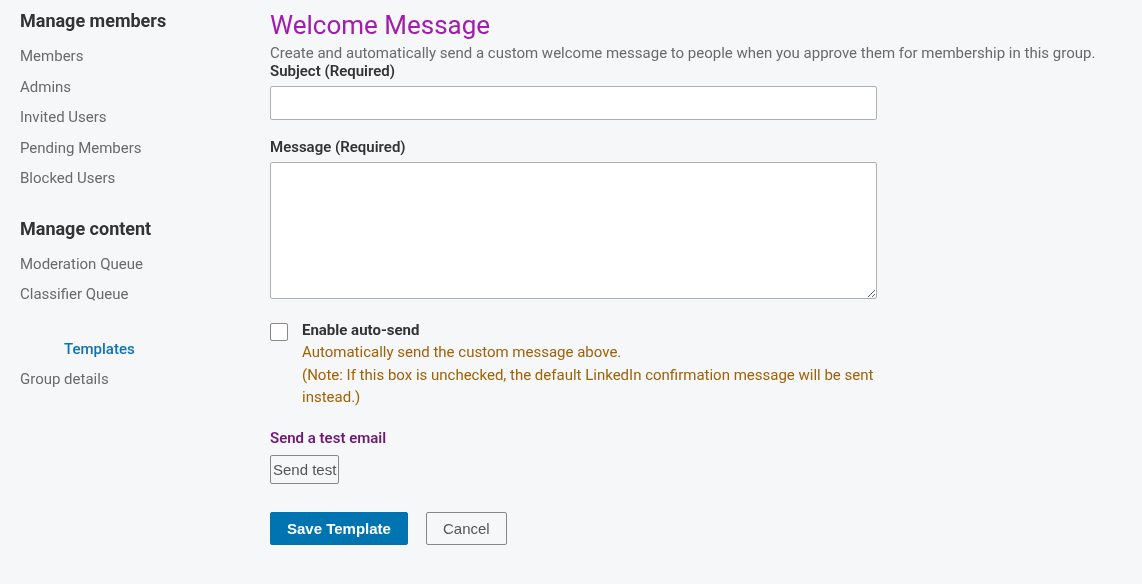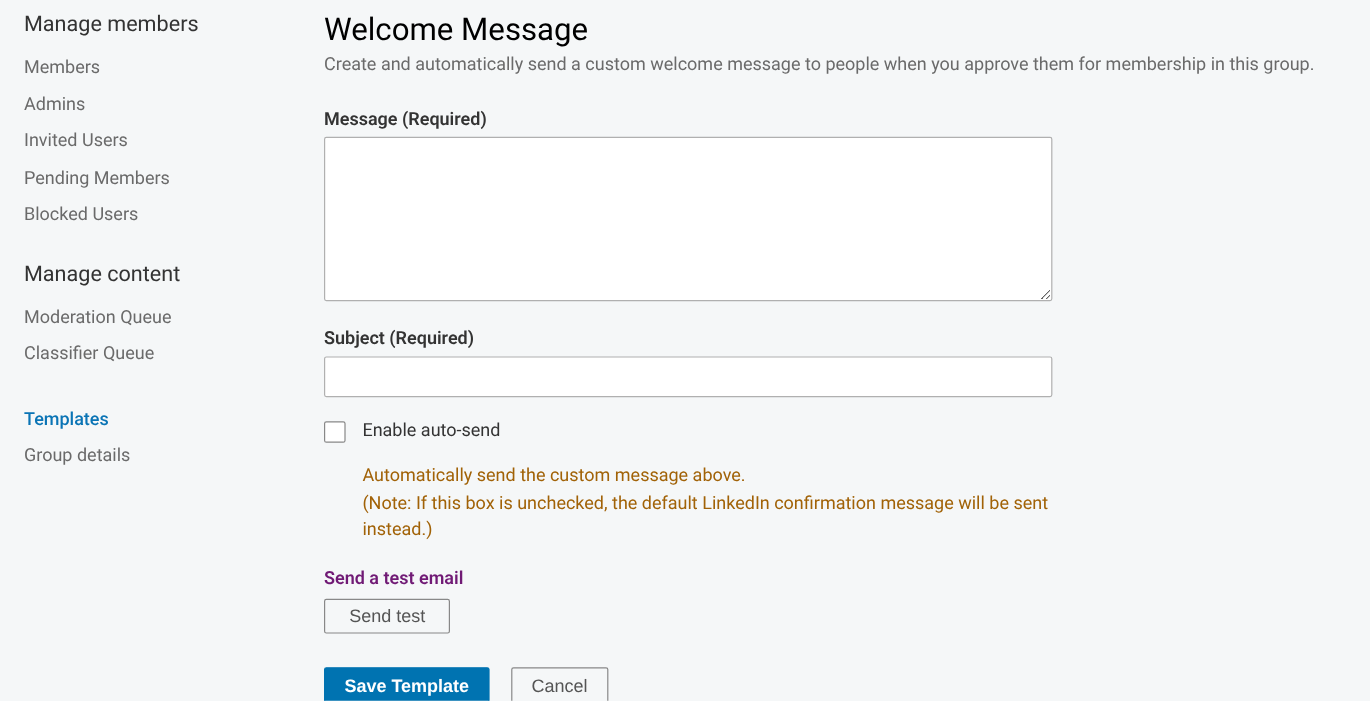--- a/index.html
+++ b/index.html
@@ -21,51 +21,51 @@
     }
     .sidebar {
       width: 260px;
       padding: 0 20px;
     }
     .sidebar-section {
       margin-bottom: 24px;
     }
     .sidebar-heading {
       font-size: 18px;
-      font-weight: 400;
+      font-weight: 700;
       color: #333;
       margin-bottom: 10px;
     }
     .sidebar-item {
       display: block;
       font-size: 15px;
       color: #6a6a6a;
       padding: 4px 0;
       cursor: pointer;
       line-height: 1.5;
     }
     .sidebar-item.active {
       color: #0a74b5;
       font-weight: 500;
+      margin-left: 44px;
     }
     .main {
       flex: 1;
       padding: 0 20px 0 10px;
       max-width: 870px;
     }
     .page-title {
       font-size: 26px;
       font-weight: 400;
-      color: #000000;
+      color: #a21caf;
       margin-bottom: 4px;
     }
     .page-subtitle {
       font-size: 15px;
       color: #6a6a6a;
-      margin-bottom: 28px;
     }
     .form-group {
       margin-bottom: 18px;
     }
     .form-label {
       display: block;
       font-size: 15px;
       font-weight: 600;
       color: #333;
       margin-bottom: 6px;
@@ -105,24 +105,24 @@
       margin-right: 14px;
       margin-top: 2px;
       flex-shrink: 0;
       cursor: pointer;
     }
     .checkbox-content {
       flex: 1;
     }
     .checkbox-label {
       font-size: 15px;
-      font-weight: 400;
+      font-weight: 700;
       color: #333;
       display: block;
-      margin-bottom: 18px;
+      margin-bottom: 2px;
     }
     .checkbox-desc {
       font-size: 15px;
       color: #a16207;
       line-height: 1.5;
     }
     .section-label {
       font-size: 15px;
       font-weight: 600;
       color: #701a75;
@@ -132,21 +132,21 @@
       display: inline-block;
       padding: 7px 16px;
       font-size: 15px;
       border-radius: 2px;
       cursor: pointer;
       border: 1px solid #888;
       background-color: #f5f7f8;
       color: #555;
     }
     .btn-small {
-      padding: 5px 20px;
+      padding: 5px 2px;
     }
     .btn-primary {
       background-color: #0073b1;
       color: #fff;
       border: 1px solid #0073b1;
       font-weight: 600;
     }
     .note {
       font-size: 15px;
       color: #6a6a6a;
@@ -186,27 +186,27 @@
       <a class="sidebar-item">Group details</a>
     </div>
 
   </aside>
 
   <main class="main">
     <h1 class="page-title">Welcome Message</h1>
     <p class="page-subtitle">Create and automatically send a custom welcome message to people when you approve them for membership in this group.</p>
 
     <div class="form-group">
+      <label class="form-label">Subject (Required)</label>
+      <input type="text" class="form-input" value="" style="">
+    </div>
+
+    <div class="form-group">
       <label class="form-label">Message (Required)</label>
       <textarea class="form-textarea" style=""></textarea>
-    </div>
-
-    <div class="form-group">
-      <label class="form-label">Subject (Required)</label>
-      <input type="text" class="form-input" value="" style="">
     </div>
 
     <div class="checkbox-row">
       <div class="checkbox"></div>
       <div class="checkbox-content">
         <span class="checkbox-label">Enable auto-send</span>
         <div class="checkbox-desc">Automatically send the custom message above.</div>
         <div class="checkbox-desc">(Note: If this box is unchecked, the default LinkedIn confirmation message will be sent instead.)</div>
       </div>
     </div>

